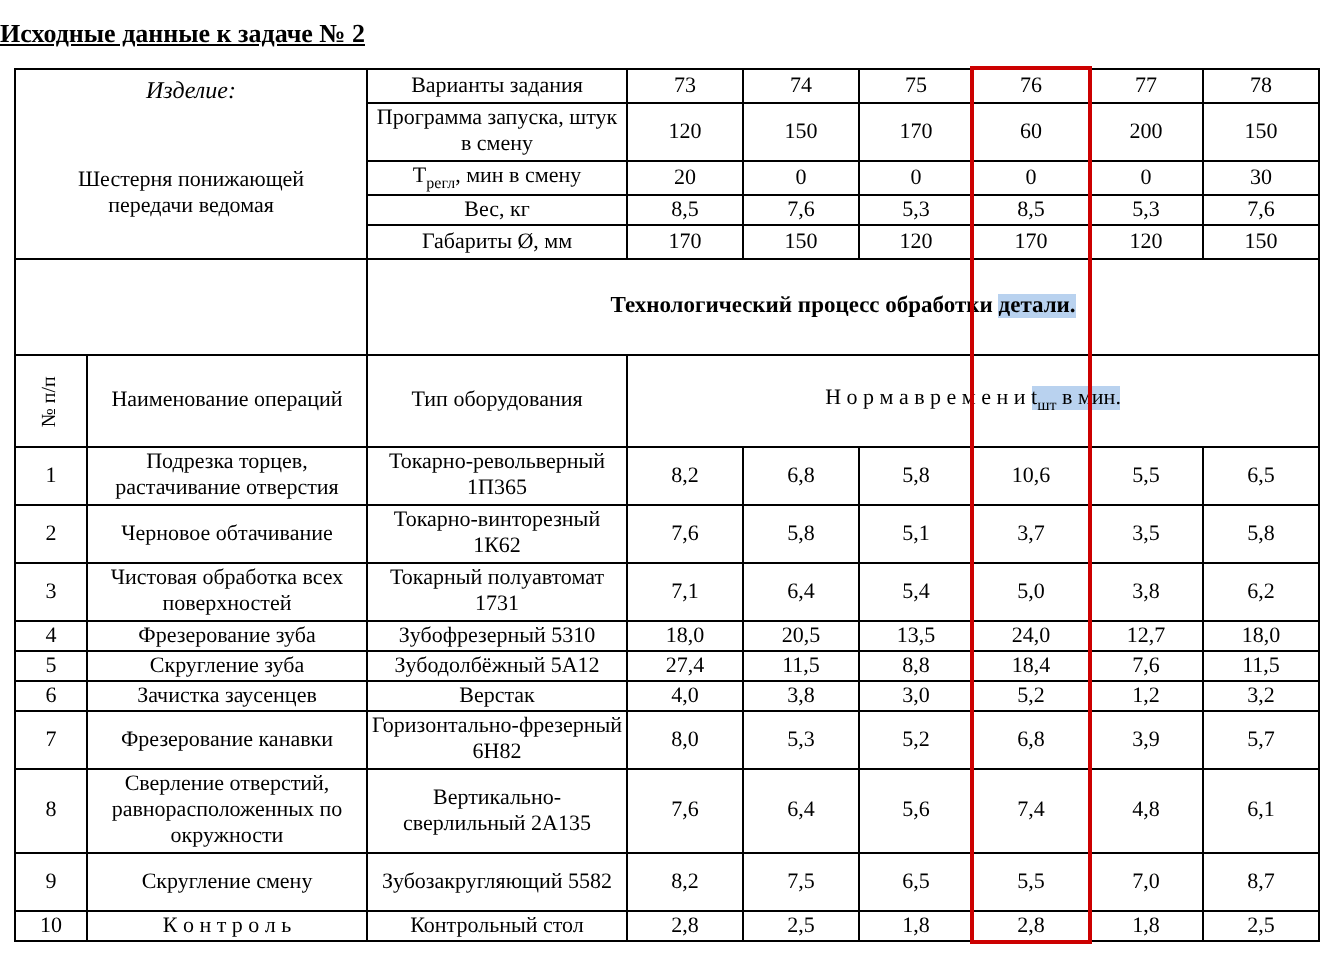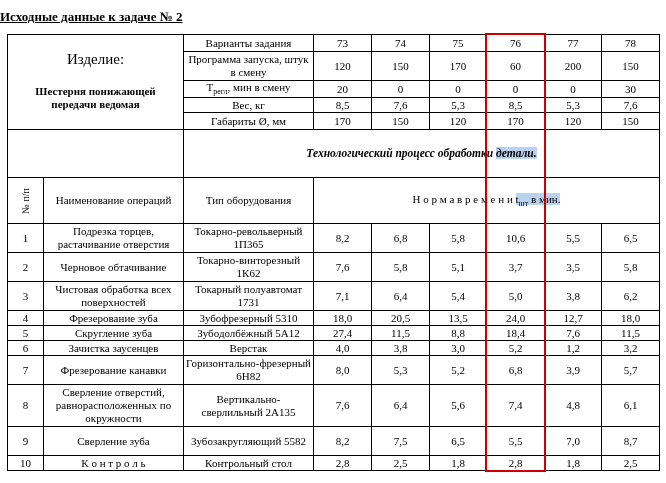--- a/index.html
+++ b/index.html
@@ -14,24 +14,24 @@
   }
   .title span { text-decoration:underline; }
   .table-wrap { position:absolute; left:7px; top:34px; width:652px; }
   table { border-collapse:collapse; width:652px; table-layout:fixed; }
   td {
     border:1px solid #000; font-size:11px; text-align:center;
     vertical-align:middle; padding:0 2px; line-height:1.18;
     overflow:hidden;
   }
   .product-cell { vertical-align:top; }
-  .product-label { margin-top:16px; font-size:15px; }
-  .product-name  { margin-top:16px; padding:0 10px; font-weight:bold; }
+  .product-label { margin-top:3px; font-size:12px;font-style:italic; }
+  .product-name  { margin-top:32px; padding:0 10px; font-weight:normal; }
   .section-title { font-weight:bold; font-size:11.5px; }
-  .r-section { height:48px;font-style:italic; }
+  .r-section { height:48px; }
   .r-header  { height:46px; }
   .num-col { position:relative; }
   .vertical {
     transform:rotate(-90deg); white-space:nowrap; font-size:10px;
   }
   .sel { background:#b9d2ef; }
   sub { font-size:8px; }
   #highlight-box {
     position:absolute; border:2px solid #cc0000; pointer-events:none;
   }
@@ -201,21 +201,21 @@
           <td>Вертикально-сверлильный 2А135</td>
           <td>7,6</td>
           <td>6,4</td>
           <td>5,6</td>
           <td>7,4</td>
           <td>4,8</td>
           <td>6,1</td>
         </tr>
         <tr style="height:29px">
           <td>9</td>
-          <td>Сверление зуба</td>
+          <td>Скругление смену</td>
           <td>Зубозакругляющий 5582</td>
           <td>8,2</td>
           <td>7,5</td>
           <td>6,5</td>
           <td>5,5</td>
           <td>7,0</td>
           <td>8,7</td>
         </tr>
         <tr style="height:15px">
           <td>10</td>

